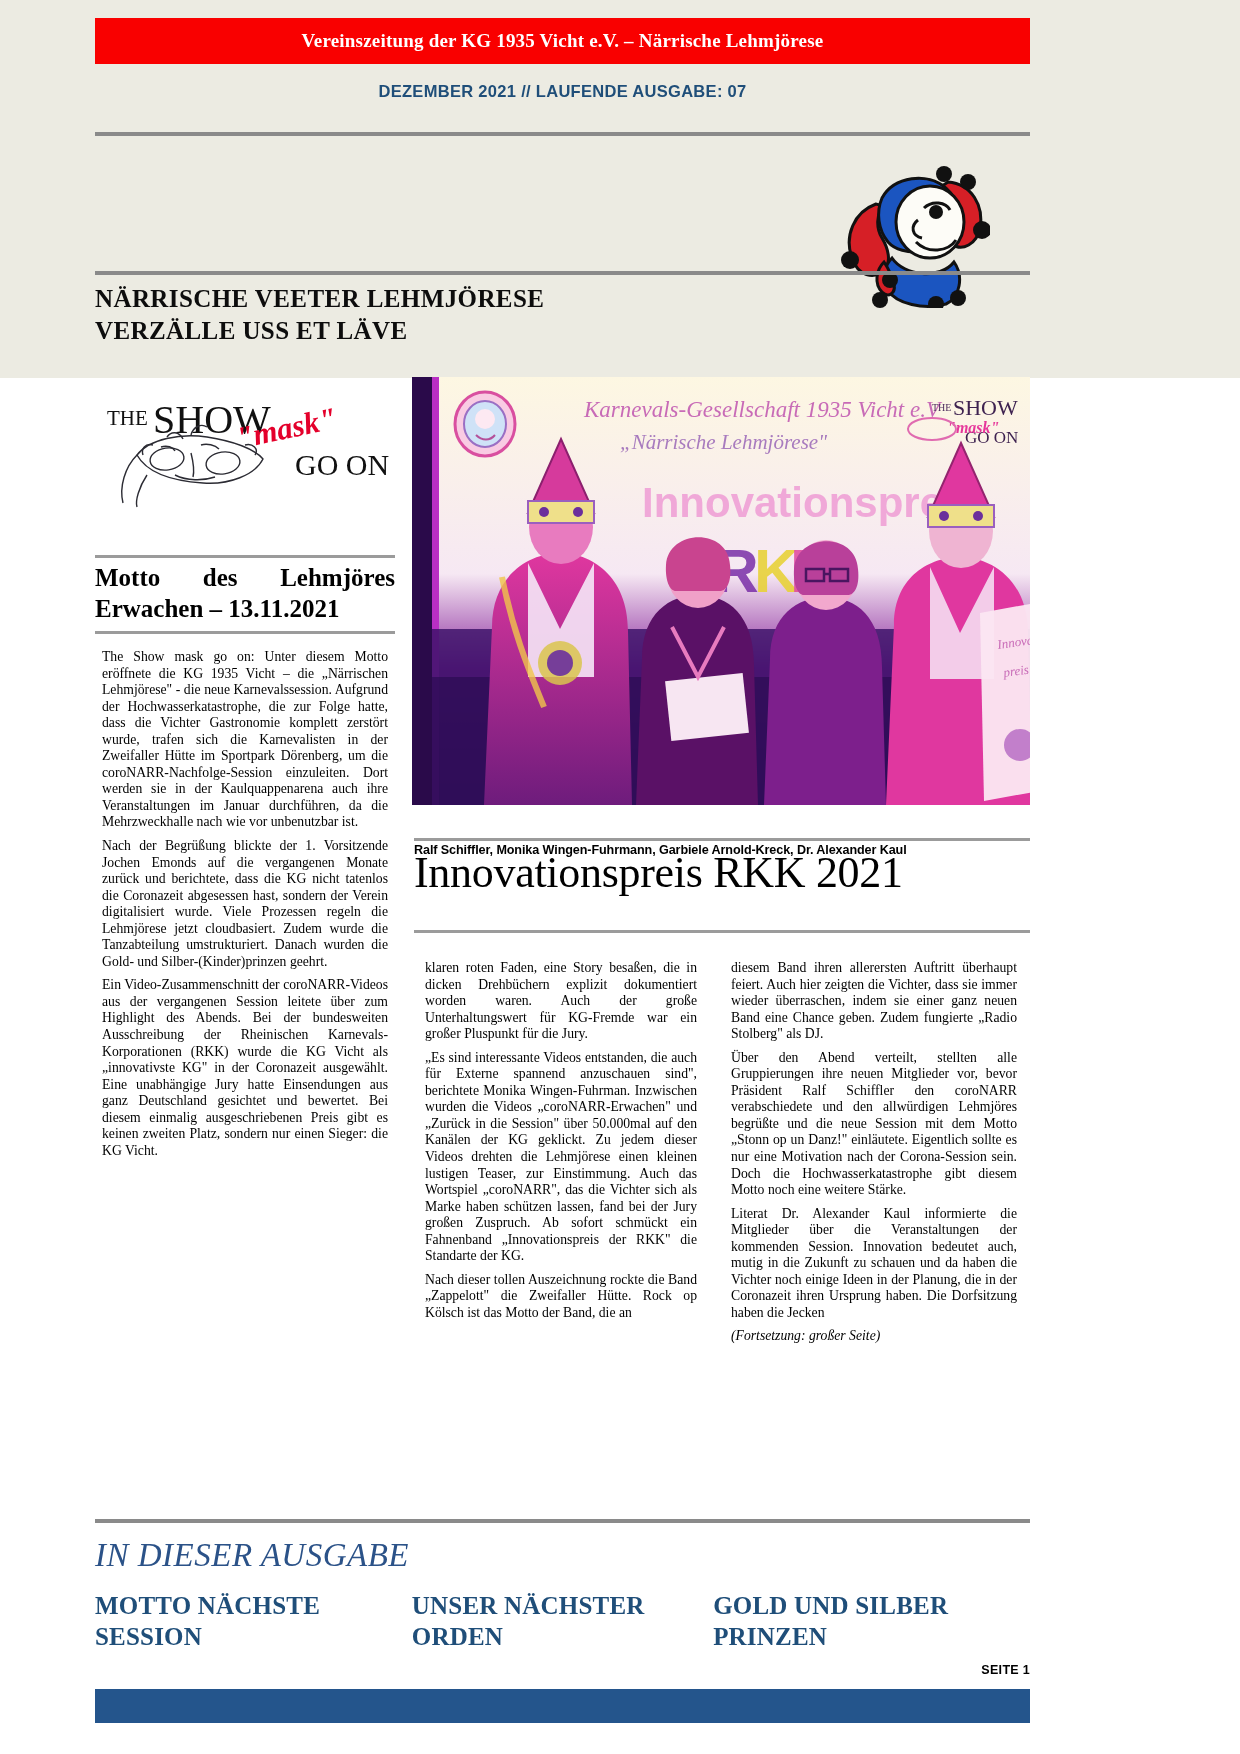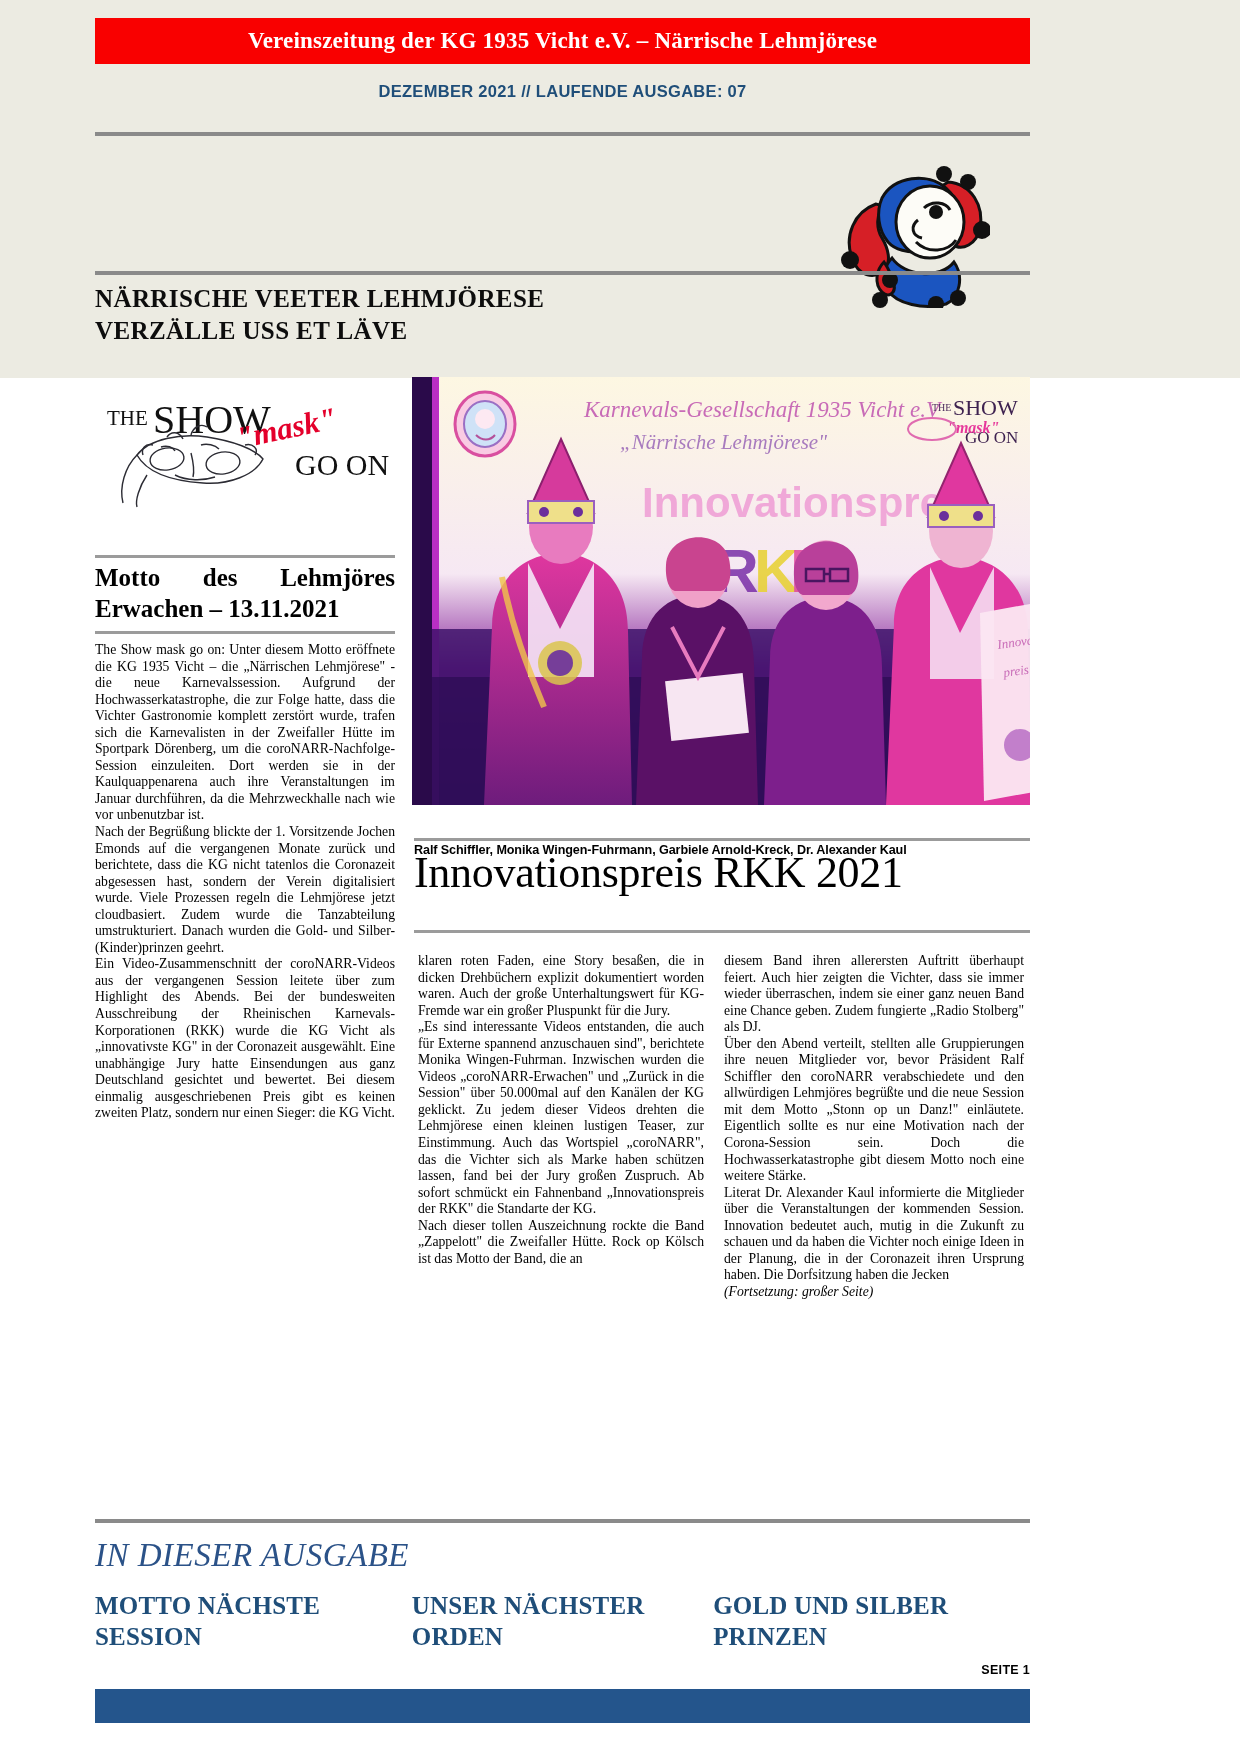--- a/index.html
+++ b/index.html
@@ -27,21 +27,21 @@
     position: absolute;
     left: 95px; top: 18px;
     width: 935px; height: 46px;
     background: #f90000;
     display: flex; align-items: center; justify-content: center;
   }
   .red-banner-text {
     color: #ffffff;
     font-family: "Liberation Serif", serif;
     font-weight: bold;
-    font-size: 23px;
+    font-size: 19px;
     letter-spacing: 0.2px;
     white-space: nowrap;
   }
   .issue-line {
     position: absolute;
     left: 95px; top: 82px;
     width: 935px;
     text-align: center;
     color: #1f4e79;
     font-family: "Liberation Sans", sans-serif;
@@ -147,21 +147,21 @@
 
   .col-text {
     position: absolute;
     color: #000000;
     font-family: "Liberation Serif", serif;
     font-size: 13.7px;
     line-height: 16.55px;
     text-align: justify;
     hyphens: manual;
   }
-  .col-text p { margin: 0; }
+  .col-text p { margin: 7px; }
   .col-left  { left: 95px;  top: 642px;  width: 300px; }
   .col-mid   { left: 418px; top: 953px;  width: 286px; }
   .col-right { left: 724px; top: 953px;  width: 300px; }
 
   
   .art-rule-top { left: 414px; top: 838px; width: 616px; }
   .art-head {
     position: absolute;
     left: 414px; top: 845px;
     width: 616px;

